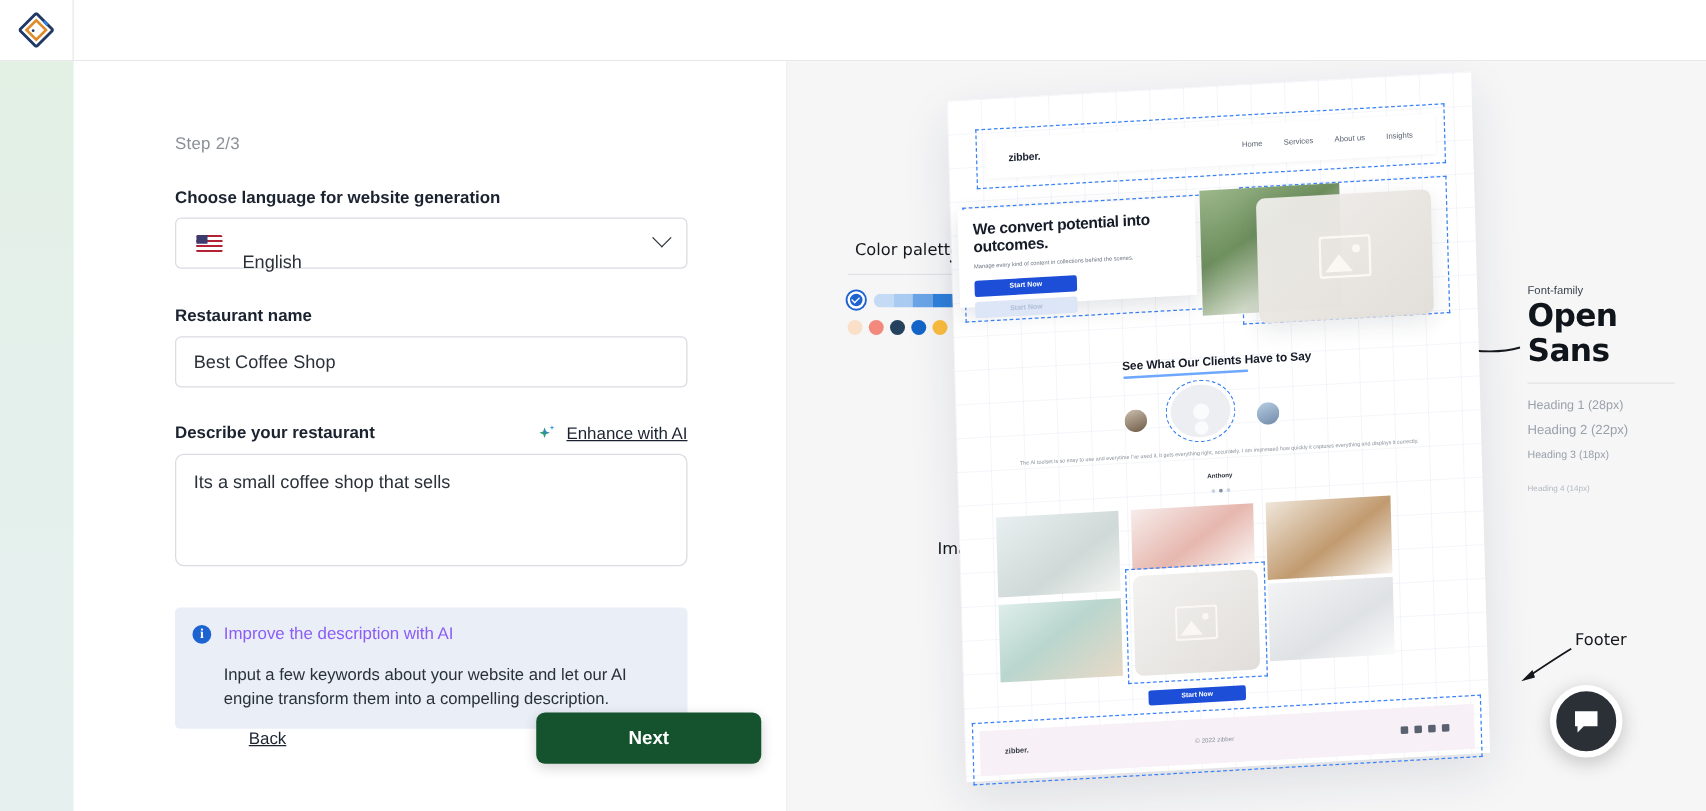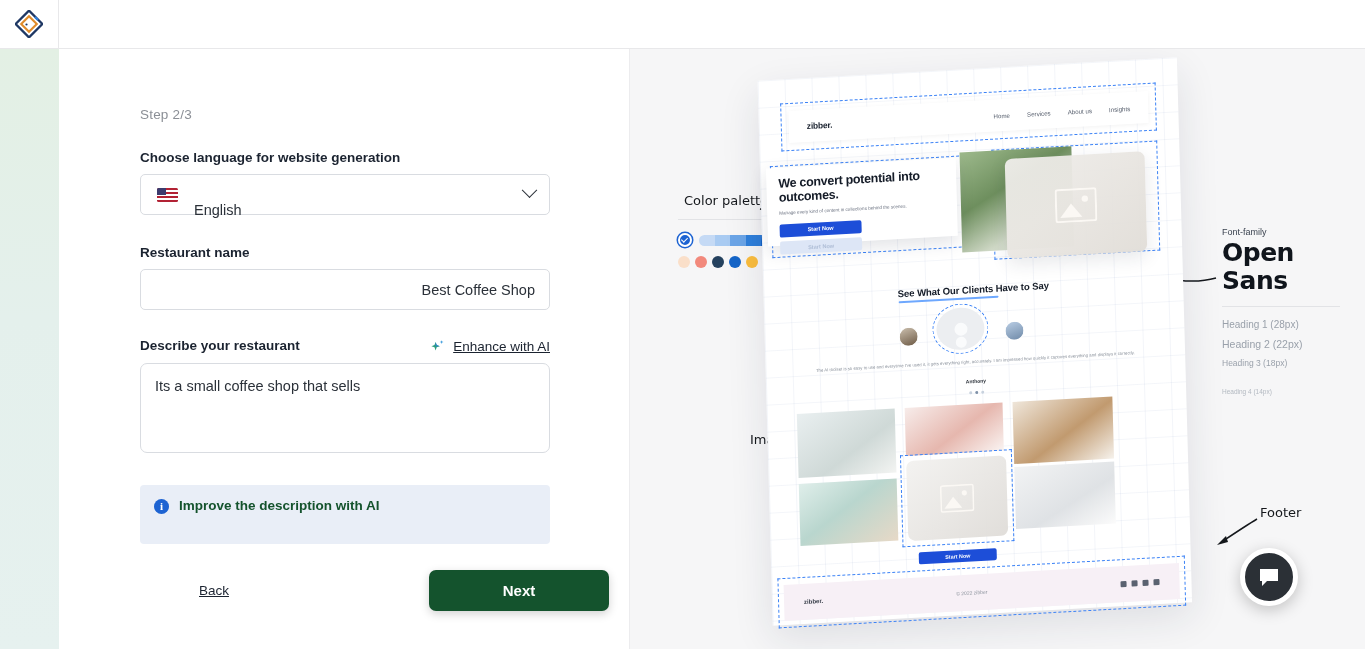--- a/index.html
+++ b/index.html
@@ -59,21 +59,21 @@
     width: 11px; height: 11px; border-right: 1.7px solid #2b3139;
     border-bottom: 1.7px solid #2b3139; transform: rotate(45deg) translate(-3px,-3px);
   }
 
   .gap-28 { height: 30px; }
   .gap-26 { height: 28px; }
 
   .text-input {
     width: 410px; height: 41px; border: 1px solid #d9dce1; border-radius: 5px;
     background: #fff; padding: 0 14px; font-size: 14.5px; color: #2b3139;
-    font-family: "Liberation Sans", sans-serif; outline: none; text-align: right;
+    font-family: "Liberation Sans", sans-serif; outline: none;
   }
 
   .label-row { display: flex; align-items: flex-start; justify-content: space-between; margin-bottom: 9px; gap: 20px; }
   .enhance {
     display: flex; align-items: center; gap: 7px; cursor: pointer;
   }
   .enhance-text {
     font-size: 13.5px; color: #1b2330; text-decoration: underline; font-weight: 500;
   }
 
@@ -87,21 +87,21 @@
   .info-box {
     margin-top: 28px; width: 410px; background: #e9eef7; border-radius: 4px;
     padding: 13px 14px 14px 14px; display: flex; gap: 10px;
   }
   .info-icon {
     width: 15px; height: 15px; border-radius: 50%; background: #1d63d2;
     color: #fff; font-size: 11px; font-weight: 700; line-height: 15px;
     text-align: center; flex: none; margin-top: 1px;
     font-family: "Liberation Serif", serif;
   }
-  .info-title { font-size: 13.5px; font-weight: 700; color: #14532d; margin-bottom: 17px; }
+  .info-title { font-size: 13.5px; font-weight: 400; color: #8b5cf6; margin-bottom: 17px; }
   .info-body { font-size: 13.3px; color: #2b3139; line-height: 1.42; }
 
   .back-link {
     position: absolute; left: 140px; top: 534px; font-size: 13.5px;
     color: #1b2330; text-decoration: underline; cursor: pointer;
   }
 
   .next-btn {
     position: absolute; left: 370px; top: 521px; width: 180px; height: 41px;
     background: #14532d; color: #ffffff; border: none; border-radius: 7px;
@@ -347,20 +347,21 @@
           </span>
           <span class="enhance-text">Enhance with AI</span>
         </span>
       </div>
       <textarea class="textarea" style="">Its a small coffee shop that sells</textarea>
 
       <div class="info-box">
         <span class="info-icon">i</span>
         <div>
           <div class="info-title">Improve the description with AI</div>
+          <div class="info-body">Input a few keywords about your website and let our AI engine transform them into a compelling description.</div>
         </div>
       </div>
 
     </div>
 
     <span class="back-link">Back</span>
     <button class="next-btn">Next</button>
   </div>
 
   <div class="preview">

